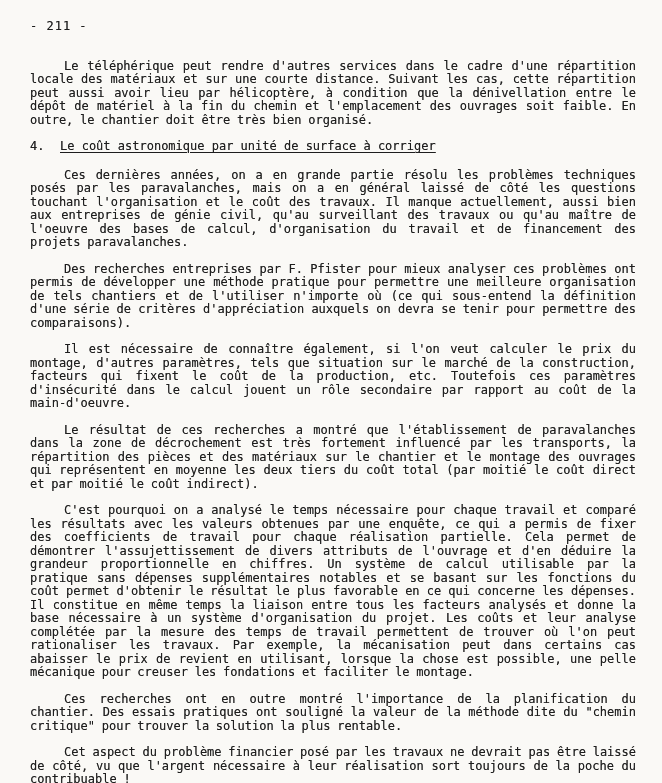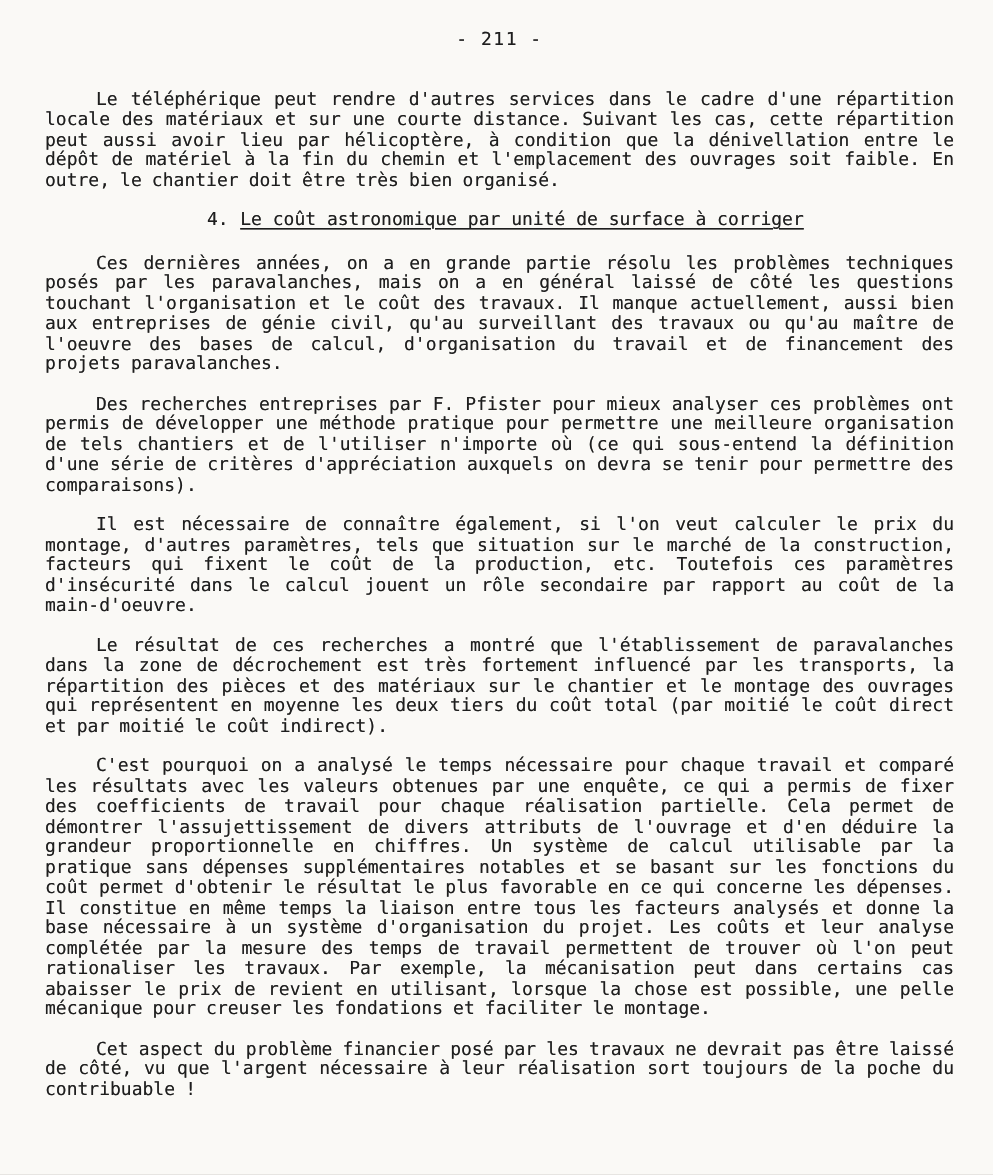--- a/index.html
+++ b/index.html
@@ -15,36 +15,35 @@
       background: #faf9f6;
       color: #1e1e1e;
       padding: 20px 26px 10px 30px;
       overflow: hidden;
       font-size: 12px;
       line-height: 13.5px;
       text-shadow: 0 0 0.4px rgba(20,20,20,0.55);
     }
 
     .page-number {
-      text-align: center;
+      text-align: left;
       letter-spacing: 1px;
       margin-bottom: 26px;
     }
 
     p.para {
       text-align: justify;
       text-indent: 34px;
       margin-bottom: 13px;
       word-spacing: -0.5px;
     }
 
     .heading {
       margin: 6px 0 15px 0;
       white-space: nowrap;
-      text-align: center;
     }
 
     .heading-num {
       display: inline-block;
       width: 30px;
     }
 
     .heading-title {
       text-decoration: underline;
       text-underline-offset: 2px;
@@ -67,16 +66,17 @@
   <p class="para">Ces dernières années, on a en grande partie résolu les problèmes techniques posés par les paravalanches, mais on a en général laissé de côté les questions touchant l'organisation et le coût des travaux. Il manque actuellement, aussi bien aux entreprises de génie civil, qu'au surveillant des travaux ou qu'au maître de l'oeuvre des bases de calcul, d'organisation du travail et de financement des projets paravalanches.</p>
 
   <p class="para">Des recherches entreprises par F. Pfister pour mieux analyser ces problèmes ont permis de développer une méthode pratique pour permettre une meilleure organisation de tels chantiers et de l'utiliser n'importe où (ce qui sous-entend la définition d'une série de critères d'appréciation auxquels on devra se tenir pour permettre des comparaisons).</p>
 
   <p class="para">Il est nécessaire de connaître également, si l'on veut calculer le prix du montage, d'autres paramètres, tels que situation sur le marché de la construction, facteurs qui fixent le coût de la production, etc. Toutefois ces paramètres d'insécurité dans le calcul jouent un rôle secondaire par rapport au coût de la main-d'oeuvre.</p>
 
   <p class="para">Le résultat de ces recherches a montré que l'établissement de paravalanches dans la zone de décrochement est très fortement influencé par les transports, la répartition des pièces et des matériaux sur le chantier et le montage des ouvrages qui représentent en moyenne les deux tiers du coût total (par moitié le coût direct et par moitié le coût indirect).</p>
 
   <p class="para">C'est pourquoi on a analysé le temps nécessaire pour chaque travail et comparé les résultats avec les valeurs obtenues par une enquête, ce qui a permis de fixer des coefficients de travail pour chaque réalisation partielle. Cela permet de démontrer l'assujettissement de divers attributs de l'ouvrage et d'en déduire la grandeur proportionnelle en chiffres. Un système de calcul utilisable par la pratique sans dépenses supplémentaires notables et se basant sur les fonctions du coût permet d'obtenir le résultat le plus favorable en ce qui concerne les dépenses. Il constitue en même temps la liaison entre tous les facteurs analysés et donne la base nécessaire à un système d'organisation du projet. Les coûts et leur analyse complétée par la mesure des temps de travail permettent de trouver où l'on peut rationaliser les travaux. Par exemple, la mécanisation peut dans certains cas abaisser le prix de revient en utilisant, lorsque la chose est possible, une pelle mécanique pour creuser les fondations et faciliter le montage.</p>
 
+  <p class="para">Ces recherches ont en outre montré l'importance de la planification du chantier. Des essais pratiques ont souligné la valeur de la méthode dite du "chemin critique" pour trouver la solution la plus rentable.</p>
 
   <p class="para">Cet aspect du problème financier posé par les travaux ne devrait pas être laissé de côté, vu que l'argent nécessaire à leur réalisation sort toujours de la poche du contribuable !</p>
 
 </div>
 
 </body></html>

